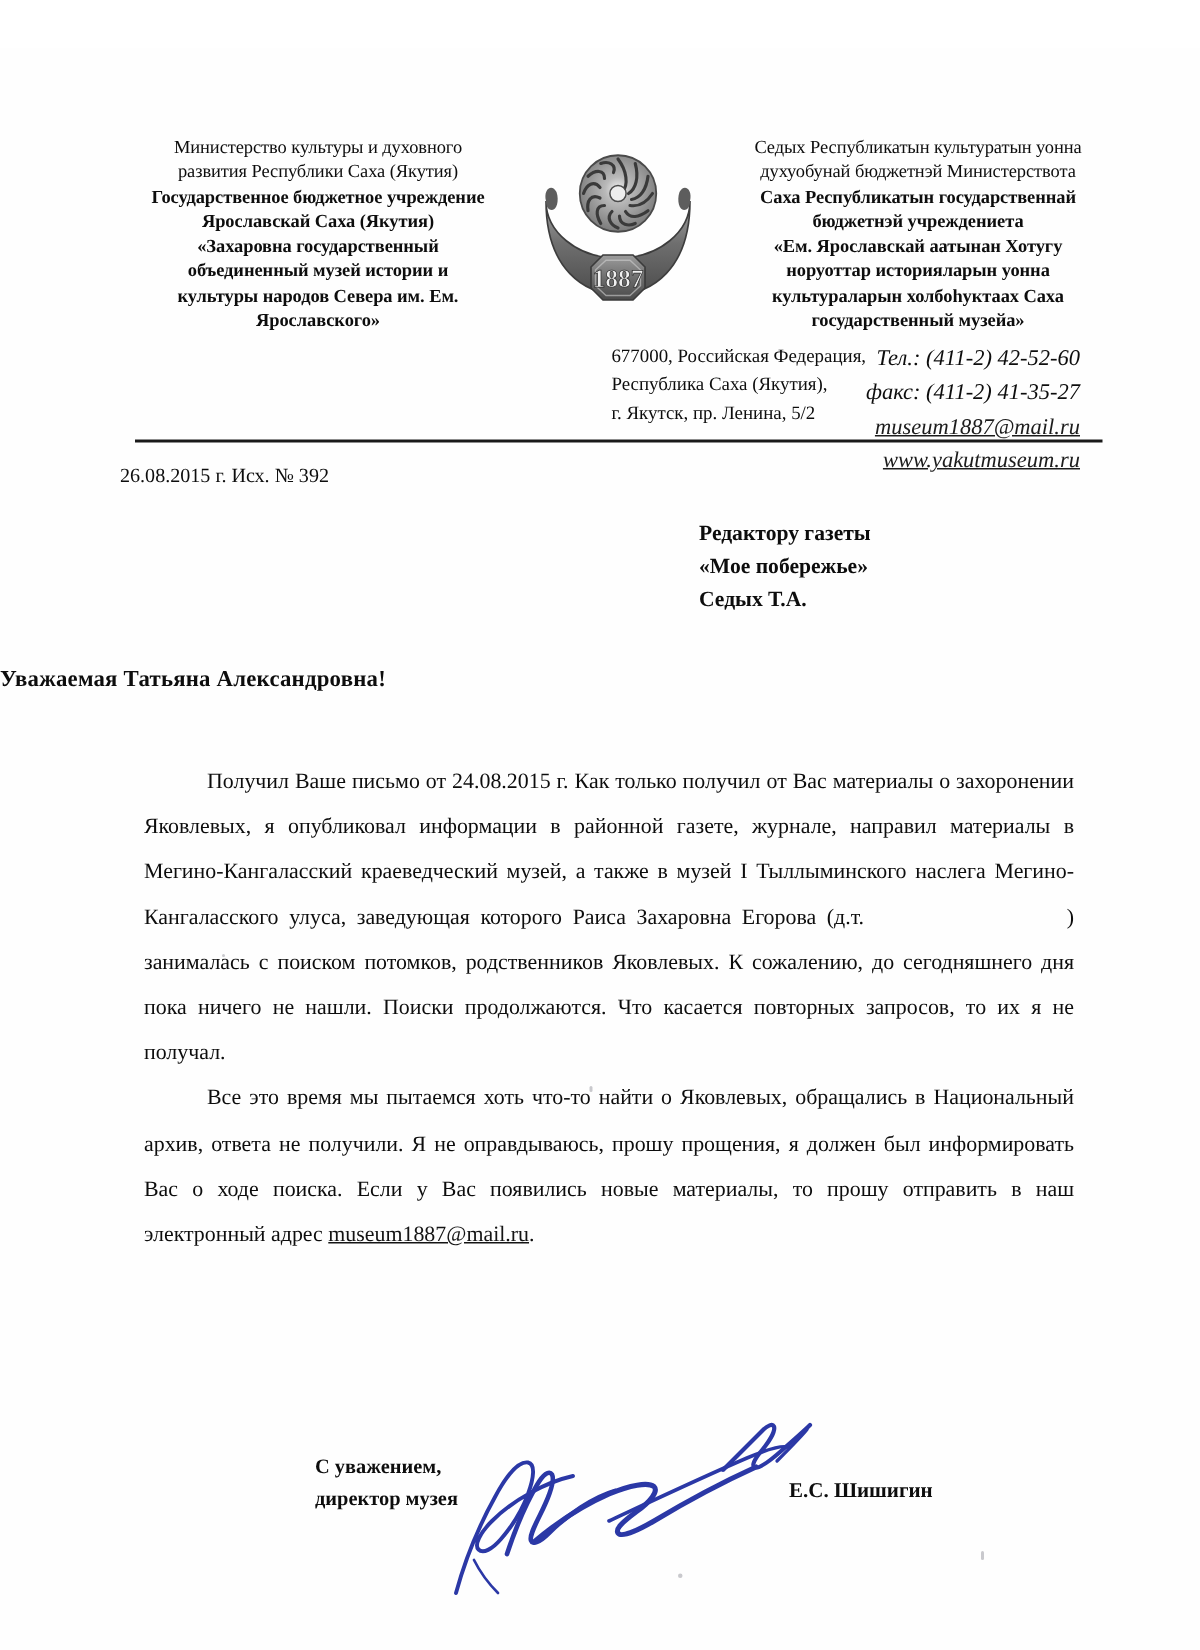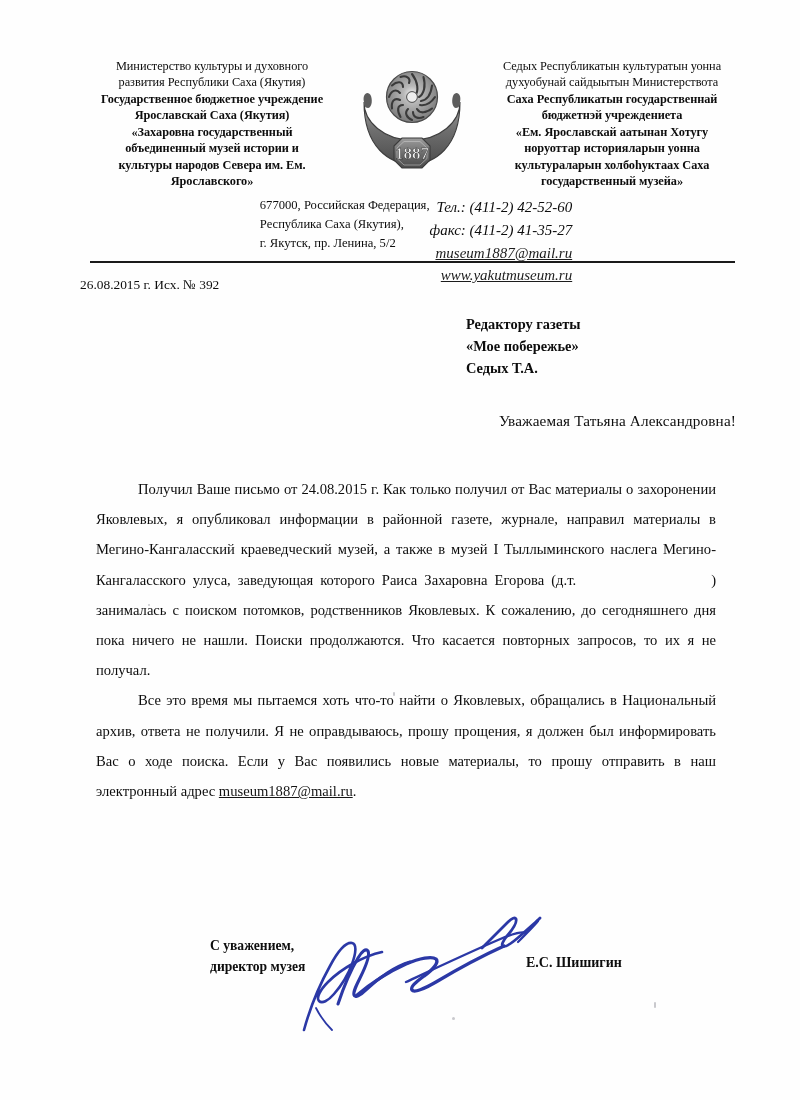--- a/index.html
+++ b/index.html
@@ -15,20 +15,21 @@
     overflow: hidden;
     font-family: "Liberation Serif", "DejaVu Serif", serif;
     color: #0d0d0d;
     -webkit-font-smoothing: antialiased;
   }
 
   .page {
     position: absolute;
     inset: 0;
     background: #fefefe;
+    margin-top: 32px;
   }
 
   
   .letterhead {
     position: absolute;
     left: 88px;
     top: 58px;
     width: 648px;
     display: flex;
     flex-direction: row;
@@ -49,25 +50,25 @@
     width: 124px;
     display: flex;
     justify-content: center;
     align-items: flex-start;
     padding-top: 6px;
   }
 
   
   .contact-strip {
     position: absolute;
-    left: 92px;
+    left: 72px;
     top: 196px;
     width: 648px;
     display: flex;
-    justify-content: center;
+    justify-content: flex-end;
     align-items: flex-start;
   }
   .addr-block {
     font-size: 12.6px;
     line-height: 1.52;
     text-align: left;
   }
   .contact-block {
     font-size: 15px;
     line-height: 1.52;
@@ -107,23 +108,23 @@
     line-height: 1.52;
     text-align: left;
   }
 
   
   .salutation {
     position: absolute;
     left: 0;
     top: 412px;
     width: 736px;
-    text-align: right;
+    text-align: left;
     font-size: 15.2px;
-    font-weight: 400;
+    font-weight: 700;
     letter-spacing: 0.15px;
   }
 
   
   .body-copy {
     position: absolute;
     left: 96px;
     top: 474px;
     width: 620px;
     font-size: 14.6px;
@@ -255,21 +256,21 @@
         </g>
 
         <path d="M38 82 L46 74 L66 74 L74 82 L74 96 L66 104 L46 104 L38 96 Z" fill="url(#plate)" stroke="#3b3b3b" stroke-width="1.1"></path>
         <path d="M41 84 L48 77.5 L64 77.5 L71 84 L71 94.5 L64 101 L48 101 L41 94.5 Z" fill="none" stroke="#cfcfcf" stroke-width="0.9" opacity="0.6"></path>
         <text x="56" y="95" text-anchor="middle" font-family="Liberation Serif, serif" font-size="17" font-weight="700" fill="#f0f0f0" stroke="#2f2f2f" stroke-width="0.5">1887</text>
       </svg>
     </div>
 
     <div class="lh-col">
       <div class="plain">Седых Республикатын культуратын уонна</div>
-      <div class="plain">духуобунай сайдыытын Министерствота</div>
+      <div class="plain">духуобунай бюджетнэй Министерствота</div>
       <div class="bold">Саха Республикатын государственнай</div>
       <div class="bold">бюджетнэй учреждениета</div>
       <div class="bold">«Ем. Ярославскай аатынан Хотугу</div>
       <div class="bold">норуоттар историяларын уонна</div>
       <div class="bold">культураларын холбоһуктаах Саха</div>
       <div class="bold">государственный музейа»</div>
     </div>
   </div>
 
   <div class="contact-strip">

